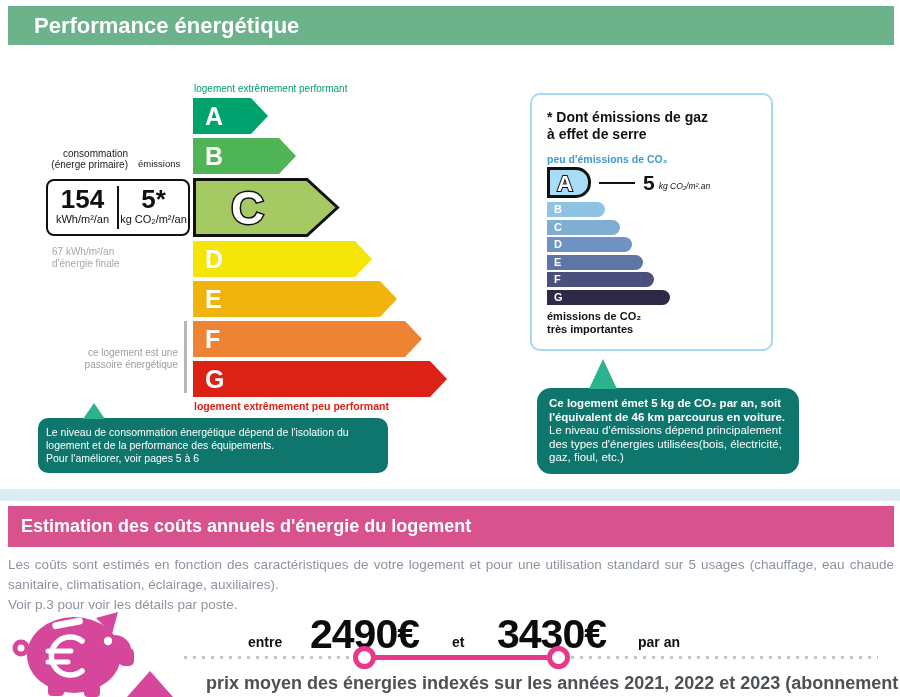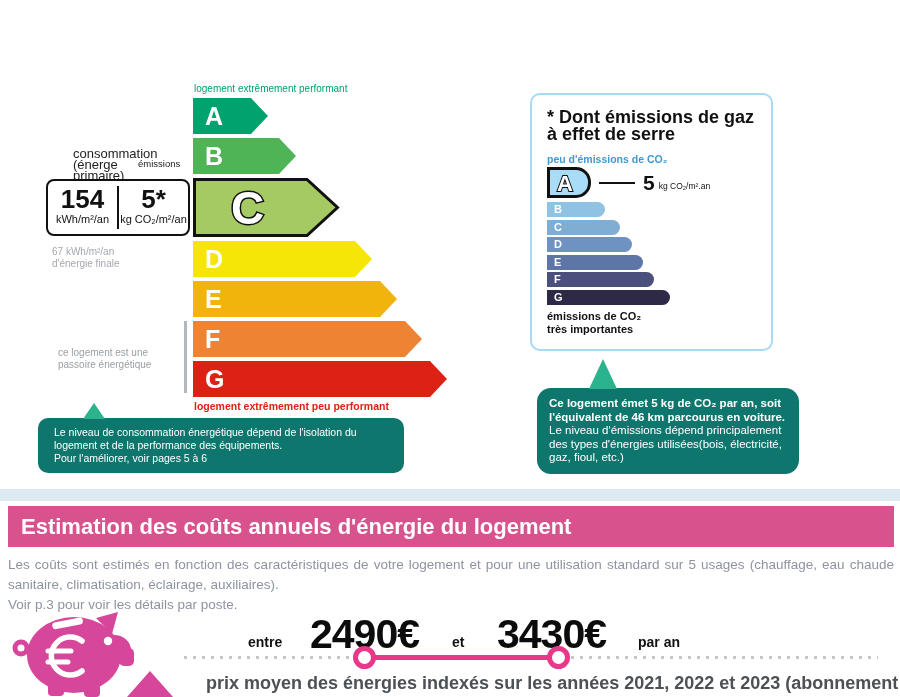--- a/index.html
+++ b/index.html
@@ -2,67 +2,67 @@
 <html><head>
 <meta charset="utf-8">
 <style>
   html,body{margin:0;padding:0;background:#fff;}
   .page{position:relative;width:900px;height:697px;background:#fff;overflow:hidden;
         font-family:"Liberation Sans",sans-serif;color:#111;}
 
   
   .hdr{position:absolute;left:8px;width:886px;color:#fff;font-weight:700;display:flex;align-items:center;box-sizing:border-box;}
   .hdr-green{top:6px;height:39px;background:#6cb28a;font-size:22px;padding-left:26px;}
-  .hdr-pink{top:506px;height:41px;background:#d8538e;font-size:22px;padding-left:13px;}
+  .hdr-pink{top:506px;height:41px;background:#d8538e;font-size:18px;padding-left:13px;}
 
   
   .scale-top-label{position:absolute;left:194px;top:83px;font-size:10px;font-weight:400;color:#00a36d;}
   .scale-bottom-label{position:absolute;left:194px;top:400px;font-size:10.5px;font-weight:600;color:#dc2215;}
   .energy-track{position:absolute;left:193px;top:98px;width:320px;}
   .e-arrow{position:relative;height:36px;margin-bottom:4px;
            clip-path:polygon(0 0,calc(100% - 17px) 0,100% 50%,calc(100% - 17px) 100%,0 100%);}
   .e-arrow .letter{color:#fff;font-weight:800;font-size:25px;line-height:36px;padding-left:12px;display:block;}
   .c-row{position:relative;height:59px;margin-bottom:4px;}
   .value-box{position:absolute;left:-147px;top:1px;width:140px;height:53px;background:#fff;
              border:2.5px solid #111;border-radius:8px;display:flex;}
   .vb-cell{flex:1;text-align:center;padding-top:5px;border-radius:18px;}
   .vb-num{font-size:26px;font-weight:800;color:#111;line-height:26px;}
   .vb-unit{font-size:11px;color:#111;margin-top:1px;}
   .vb-divider{width:2px;background:#111;margin:5px 0;}
   .c-arrow-svg{display:block;}
   .c-letter{font-size:46px;font-weight:900;fill:#fff;stroke:#111;stroke-width:3px;paint-order:stroke;
             font-family:"Liberation Sans",sans-serif;}
 
-  .cons-heading{position:absolute;left:44px;top:148px;width:84px;text-align:left;font-size:13px;line-height:11px;color:#222;margin-left:29px;}
+  .cons-heading{position:absolute;left:44px;top:148px;width:84px;text-align:right;font-size:10px;line-height:11px;color:#222;}
   .emis-heading{position:absolute;left:138px;top:158px;font-size:9.5px;color:#222;}
   .final-energy{position:absolute;left:52px;top:246px;font-size:10px;line-height:12px;color:#a3a8ad;}
-  .sieve-label{position:absolute;left:58px;top:347px;width:120px;text-align:left;font-size:10px;line-height:12px;color:#9aa0a5;}
+  .sieve-label{position:absolute;left:58px;top:347px;width:120px;text-align:right;font-size:10px;line-height:12px;color:#9aa0a5;}
   .sieve-bar{position:absolute;left:184px;top:321px;width:3px;height:72px;background:#b3b8bc;}
 
   
   .bubble{position:absolute;background:#0f766e;color:#fff;}
-  .left-bubble{left:38px;top:418px;width:334px;padding:8px 16px;font-size:10.5px;line-height:13px;border-radius:10px;}
+  .left-bubble{left:38px;top:418px;width:334px;padding:8px 8px;font-size:10.5px;line-height:13px;border-radius:10px;}
   .right-bubble{left:537px;top:388px;width:238px;padding:9px 12px;font-size:11.5px;line-height:13.5px;border-radius:14px;}
   .right-bubble .bold{font-weight:800;}
   .pointer{position:absolute;width:0;height:0;border-style:solid;}
   .lp{left:45px;top:-15px;border-width:0 11px 16px 11px;border-color:transparent transparent #2bb38e transparent;}
   .rp{left:52px;top:-29px;border-width:0 14px 30px 14px;border-color:transparent transparent #2bb38e transparent;}
 
   
   .co2-box{position:absolute;left:530px;top:93px;width:243px;height:258px;border:2.5px solid #a8d8f2;
            border-radius:10px;background:#fff;box-sizing:border-box;}
-  .co2-title{position:absolute;left:15px;top:14px;font-size:18px;line-height:17px;font-weight:800;color:#111;}
+  .co2-title{position:absolute;left:15px;top:14px;font-size:14px;line-height:17px;font-weight:800;color:#111;}
   .co2-low{position:absolute;left:15px;top:58px;font-size:10.5px;font-weight:700;color:#3f9ad1;}
   .co2-a-row{position:absolute;left:15px;top:72px;display:flex;align-items:center;}
   .co2-badge{width:38px;height:25px;border:3px solid #111;border-radius:0 15px 15px 0;}
   .a-letter{font-size:22px;font-weight:900;fill:#fff;stroke:#111;stroke-width:2px;paint-order:stroke;
             font-family:"Liberation Sans",sans-serif;}
   .co2-dash{width:36px;height:0;border-top:2.5px solid #111;margin:0 8px;}
   .co2-val{font-size:21px;font-weight:800;color:#111;}
-  .co2-unit{font-size:8.5px;color:#111;margin-left:4px;margin-top:7px;}
+  .co2-unit{font-size:8.5px;color:#111;margin-left:4px;margin-top:7px;font-style:italic;}
   .co2-bars{position:absolute;left:15px;top:107px;}
   .co2-bar{height:15px;border-radius:0 8px 8px 0;margin-bottom:2.5px;}
   .co2-bar .letter{color:#fff;font-weight:800;font-size:11px;line-height:15px;padding-left:7px;display:block;}
   .co2-high{position:absolute;left:15px;top:215px;font-size:11px;line-height:13px;font-weight:800;color:#111;}
 
   
   .strip{position:absolute;left:0;top:489px;width:900px;height:12px;background:#dcebf2;}
 
   
   .costs-desc{position:absolute;left:8px;top:555px;width:886px;font-size:13.5px;line-height:20px;
@@ -83,20 +83,23 @@
   .range-dot{position:absolute;width:13px;height:13px;background:#fff;border:5px solid #e6398a;border-radius:50%;top:646px;}
   .dot1{left:353px;}
   .dot2{left:547px;}
   .footnote{position:absolute;left:206px;top:673px;font-size:18px;font-weight:600;color:#4c5156;}
 </style>
 </head>
 <body>
 
 <div class="page">
 
+  <div class="hdr hdr-green">
+    <span>Performance énergétique</span>
+  </div>
 
   <div class="scale-top-label">logement extrêmement performant</div>
   <div class="cons-heading">
     <div>consommation</div>
     <div>(énerge primaire)</div>
   </div>
   <div class="emis-heading">émissions</div>
   <div class="final-energy">
     <div>67 kWh/m²/an</div>
     <div>d'énergie finale</div>

